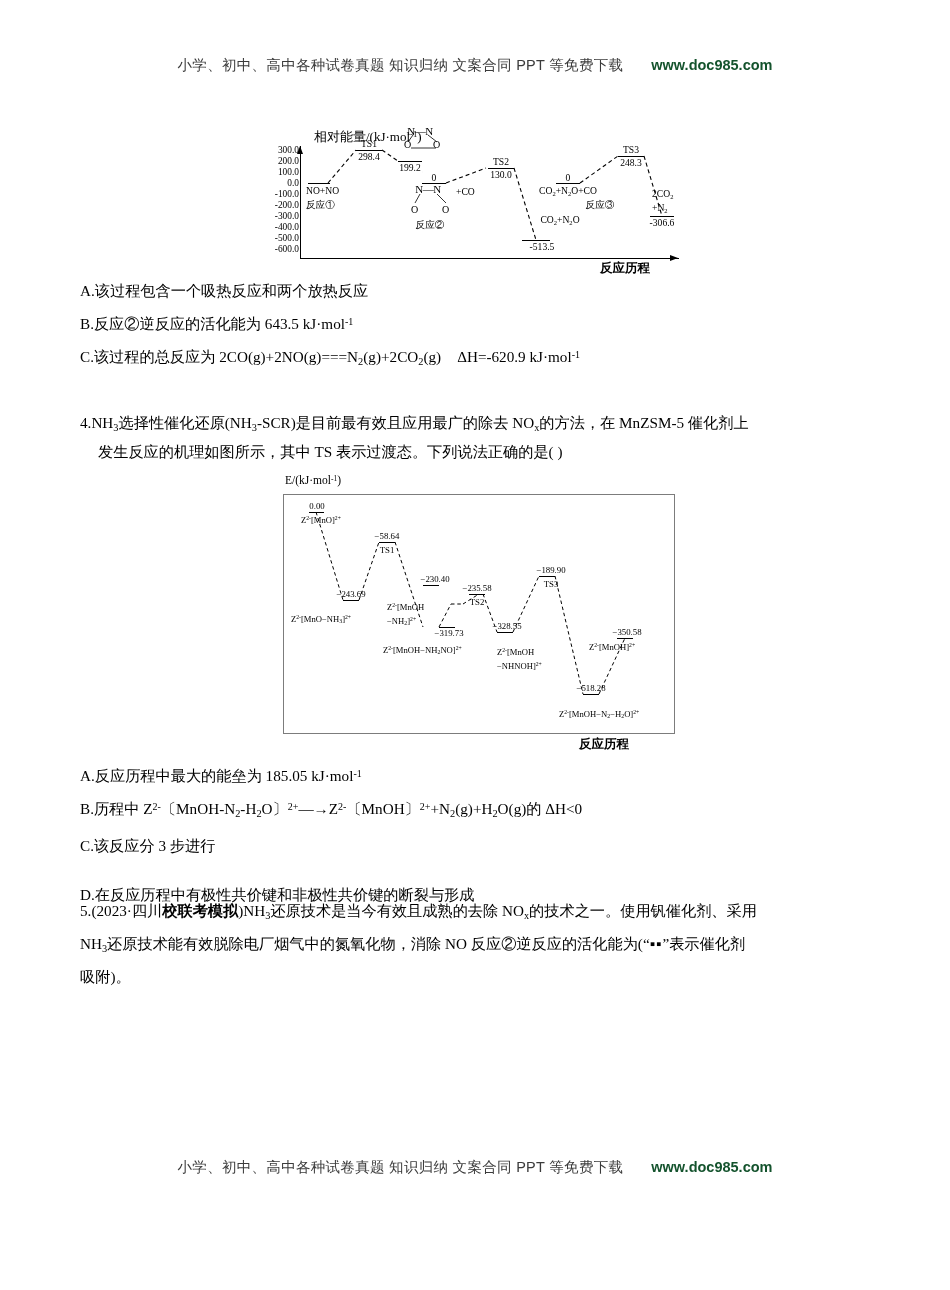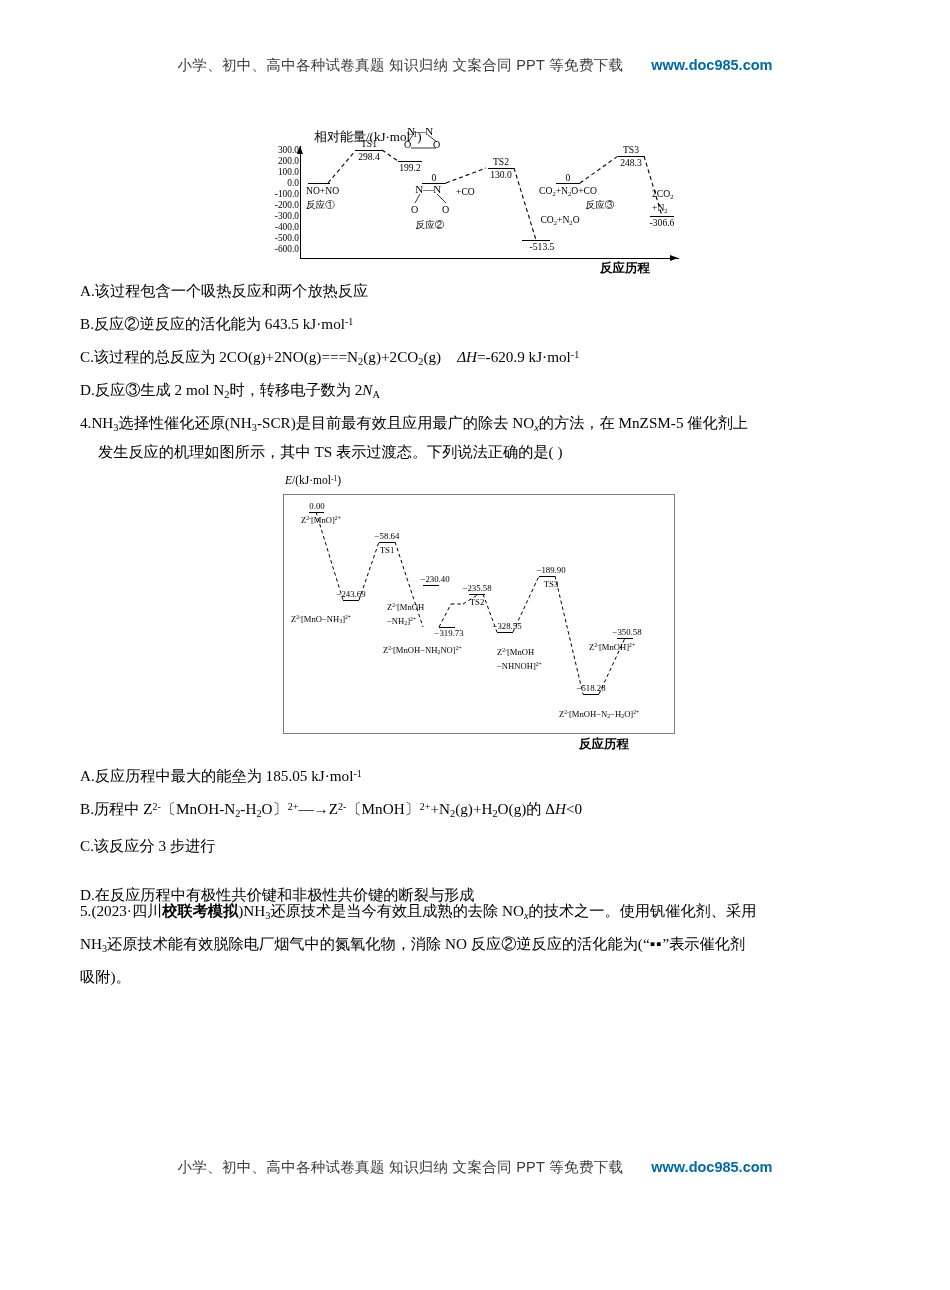--- a/index.html
+++ b/index.html
@@ -11,27 +11,27 @@
   .page{position:absolute;left:0;top:0;width:950px;height:1290px;}
 
   
   .runhead,.runfoot{
     position:absolute;left:0;width:950px;text-align:center;
     font-size:14.5px;color:#3b3b3b;letter-spacing:.3px;
     font-family:"Liberation Sans","DejaVu Sans",sans-serif;
   }
   .runhead{top:56px;}
   .runfoot{top:1158px;}
-  .runhead .url,.runfoot .url{margin-left:28px;font-weight:600;color:#0369a1;letter-spacing:0;}
+  .runhead .url,.runfoot .url{margin-left:28px;font-weight:600;color:#14532d;letter-spacing:0;}
 
   
   .txt{position:absolute;font-size:15.2px;line-height:1;white-space:nowrap;}
   sub{font-size:.68em;vertical-align:-.28em;}
   sup{font-size:.66em;vertical-align:.45em;}
-  .ital{font-style:italic;}
+  .ital{}
   .bold{font-weight:bold;font-family:Liberation Serif, serif;}
   .sp2{display:inline-block;width:16px;}
 
   
   #fig1{position:absolute;left:270px;top:128px;width:420px;height:146px;}
   #fig1 .frame{position:absolute;left:30px;top:18px;width:378px;height:112px;
                border-left:1.4px solid #000;border-bottom:1.4px solid #000;}
   .ytitle{position:absolute;left:44px;top:0px;font-size:13px;white-space:nowrap;}
   .xtitle{position:absolute;font-size:12.5px;font-weight:bold;white-space:nowrap;
           font-family:"Liberation Sans","DejaVu Sans",sans-serif;}
@@ -160,23 +160,20 @@
   <div class="txt" style="left:80px;top:283px;">A.该过程包含一个吸热反应和两个放热反应</div>
 
   <div class="txt" style="left:80px;top:316px;">
     <span>B.反应②逆反应的活化能为 643.5 kJ·mol</span><sup>-1</sup>
   </div>
 
   <div class="txt" style="left:80px;top:349px;">
     <span>C.该过程的总反应为 2CO(g)+2NO(g)===N</span><sub>2</sub><span>(g)+2CO</span><sub>2</sub><span>(g)</span><span class="sp2"></span><span class="ital">ΔH</span><span>=-620.9 kJ·mol</span><sup>-1</sup>
   </div>
 
-  <div class="txt" style="left:80px;top:382px;">
-    <span>D.反应③生成 2 mol N</span><sub>2</sub><span>时，转移电子数为 2</span><span class="ital">N</span><sub>A</sub>
-  </div>
 
   <div class="txt" style="left:80px;top:415px;">
     <span>4.NH</span><sub>3</sub><span>选择性催化还原(NH</span><sub>3</sub><span>‐SCR)是目前最有效且应用最广的除去 NO</span><sub class="ital">x</sub><span>的方法，在 MnZSM‐5 催化剂上</span>
   </div>
   <div class="txt" style="left:98px;top:444px;">发生反应的机理如图所示，其中 TS 表示过渡态。下列说法正确的是(          )</div>
 
   <div id="fig2">
     <div style="position:absolute;left:2px;top:2px;font-size:11.5px;white-space:nowrap;">
       <span class="ital">E</span><span>/(kJ·mol</span><sup>-1</sup><span>)</span>
     </div>

